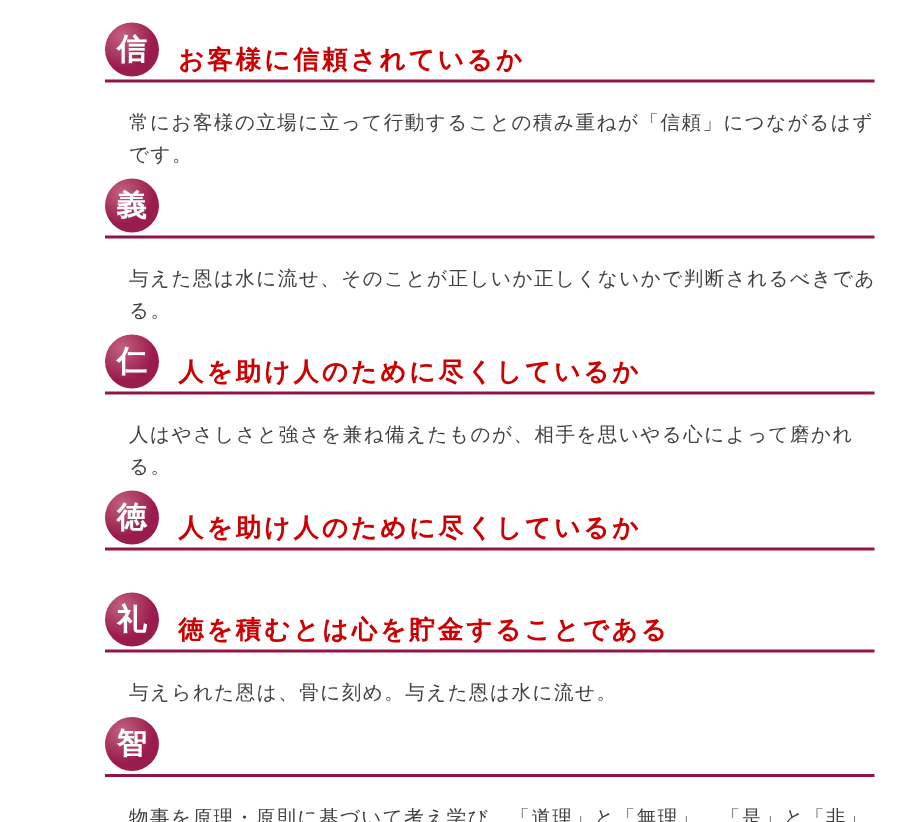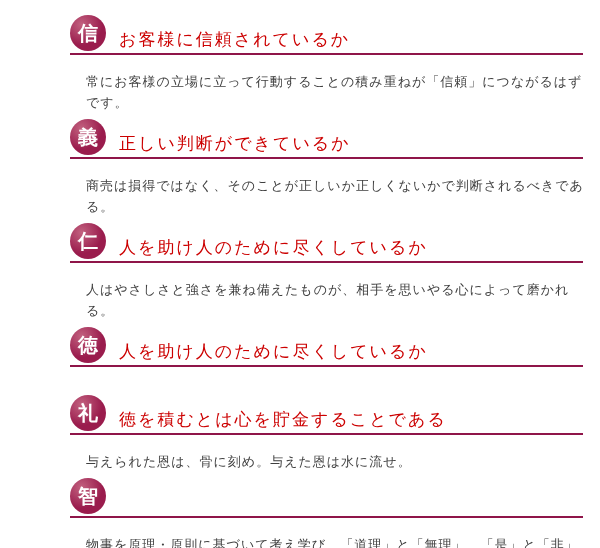--- a/index.html
+++ b/index.html
@@ -36,21 +36,21 @@
   }
   .badge .kanji {
     color: #ffffff;
     font-weight: bold;
     font-size: 20px;
     line-height: 1;
   }
   h2.heading {
     margin: 0 0 1px 13px;
     font-size: 17px;
-    font-weight: normal;
+    font-weight: bold;
     letter-spacing: 2px;
     color: var(--heading);
     line-height: 1.1;
     white-space: nowrap;
   }
   .rule {
     width: 513px;
     height: 2px;
     margin-top: 2px;
     background: var(--rule);
@@ -77,24 +77,23 @@
       </div>
       <div class="rule"></div>
       <p class="body">常にお客様の立場に立って行動することの積み重ねが「信頼」につながるはず<br>です。</p>
     </section>
 
     <section class="principle">
       <div class="head">
         <span class="badge">
           <span class="kanji">義</span>
         </span>
-        <h2 class="heading">正しい判断ができているか</h2>
       </div>
       <div class="rule"></div>
-      <p class="body">商売は損得ではなく、そのことが正しいか正しくないかで判断されるべきである。</p>
+      <p class="body">与えた恩は水に流せ、そのことが正しいか正しくないかで判断されるべきである。</p>
     </section>
 
     <section class="principle">
       <div class="head">
         <span class="badge">
           <span class="kanji">仁</span>
         </span>
         <h2 class="heading">人を助け人のために尽くしているか</h2>
       </div>
       <div class="rule"></div>

